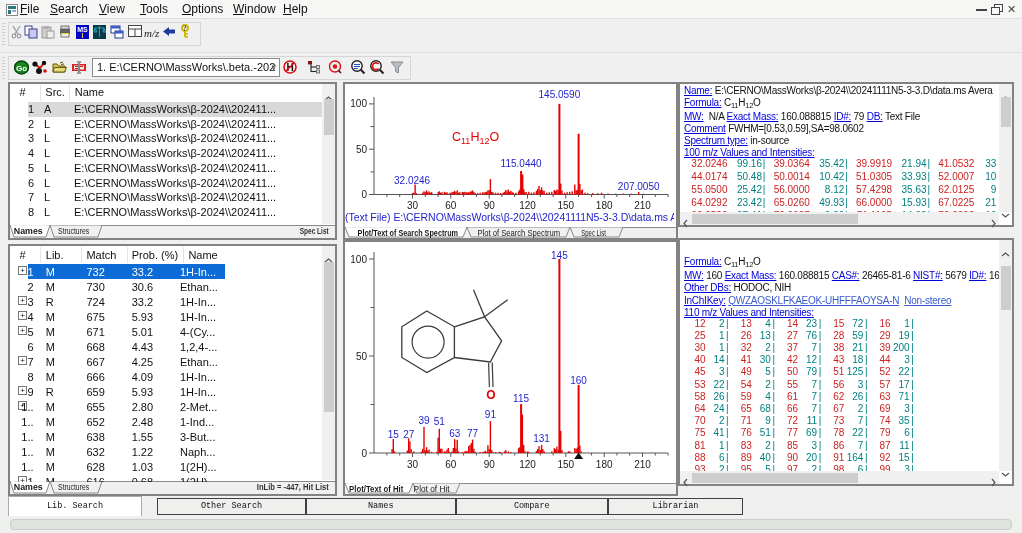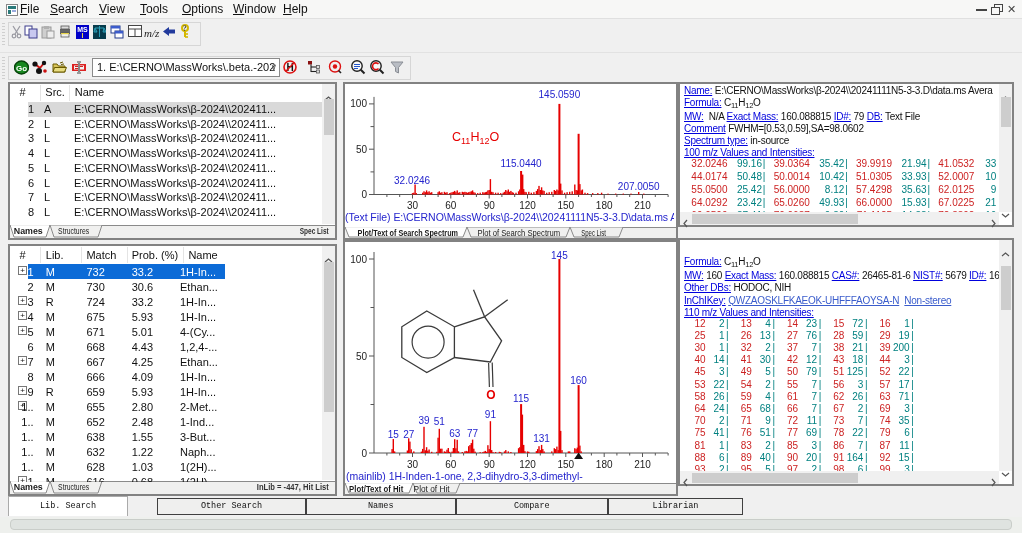--- a/index.html
+++ b/index.html
@@ -767,21 +767,20 @@
       <polygon points="229.1,217 238.1,217 233.6,210.5" fill="#111"></polygon>
       <polygon points="81.8,69.0 109.4,84.8 109.4,115.5 81.8,130.5 56.8,115.5 56.8,84.8" fill="none" stroke="#3a3a3a" stroke-width="1.3"></polygon>
       <circle cx="83.1" cy="100.1" r="16" fill="none" stroke="#3a3a3a" stroke-width="1.2"></circle>
       <polyline points="109.4,84.8 139.6,74.8 156.6,98.9 145.3,120.0 109.4,115.5" fill="none" stroke="#3a3a3a" stroke-width="1.3"></polyline>
       <line x1="139.6" y1="74.8" x2="128.5" y2="47.7" stroke="#3a3a3a" stroke-width="1.3"></line>
       <line x1="139.6" y1="74.8" x2="162.7" y2="57.7" stroke="#3a3a3a" stroke-width="1.3"></line>
       <line x1="143.6" y1="121" x2="144.4" y2="145" stroke="#3a3a3a" stroke-width="1.2"></line>
       <line x1="147.2" y1="120.4" x2="148" y2="145" stroke="#3a3a3a" stroke-width="1.2"></line>
       <text x="146" y="157" text-anchor="middle" fill="#e60000" font-size="12" font-weight="bold" font-family="Liberation Sans">O</text>
     </svg>
-    <div class="bluetxt" style="left:1px;top:228.1px;width:329px;height:12px">(mainlib) 1H-Inden-1-one, 2,3-dihydro-3,3-dimethyl-</div>
     <svg width="331" height="11" style="position:absolute;left:0;bottom:0">
       <rect width="331" height="11" fill="#f0f0ef"></rect>
       <line x1="68" y1="0.5" x2="331" y2="0.5" stroke="#8a8a8a"></line>
       <path d="M0 0 L68 0 L64 10 L4 10 Z" fill="#fff" stroke="#8a8a8a" stroke-width="1"></path>
       <line x1="1" y1="0" x2="67" y2="0" stroke="#fff" stroke-width="1.6"></line>
       <text x="31.2" y="8.5" text-anchor="middle" font-size="9" font-weight="bold" fill="#1a1a1a" font-family="Liberation Sans" textLength="54.3" lengthAdjust="spacingAndGlyphs">Plot/Text of Hit</text>
       <path d="M68 0 L115 0 L111 10 L72 10 Z" fill="#f0f0ef" stroke="#8a8a8a" stroke-width="1"></path>
       <text x="86.6" y="8.5" text-anchor="middle" font-size="9" font-weight="normal" fill="#1a1a1a" font-family="Liberation Sans" textLength="36" lengthAdjust="spacingAndGlyphs">Plot of Hit</text>
     </svg>
   </div>
@@ -818,18 +817,18 @@
     <div class="sb" style="left:0px;top:231px;width:319px;height:13px">
       <div class="sbah" style="left:3px"><svg width="5" height="9">
           <path d="M4 1 L1 4.5 L4 8" fill="none" stroke="#555" stroke-width="1.2"></path>
         </svg></div>
       <div class="sbah" style="right:3px"><svg width="5" height="9">
           <path d="M1 1 L4 4.5 L1 8" fill="none" stroke="#555" stroke-width="1.2"></path>
         </svg></div>
       <div class="sbth" style="left:12px;width:166px"></div>
     </div>
   </div>
-<div class="btab act" style="left:8px;width:120px">Lib. Search</div>
+<div class="btab act" style="left:8px;width:134px">Lib. Search</div>
 <div class="btab" style="left:157px;width:149px">Other Search</div>
 <div class="btab" style="left:306px;width:149.5px">Names</div>
 <div class="btab" style="left:455.5px;width:152.5px">Compare</div>
 <div class="btab" style="left:608px;width:135px">Librarian</div>
 <div class="abs" style="left:0;top:517px;width:1022px;height:16px;background:#eef0ed"></div>
 <div class="abs" style="left:10px;top:519px;width:1002px;height:11px;background:#dfe3e0;border:1px solid #c9cdc9;border-radius:4px"></div>
 </body></html>

